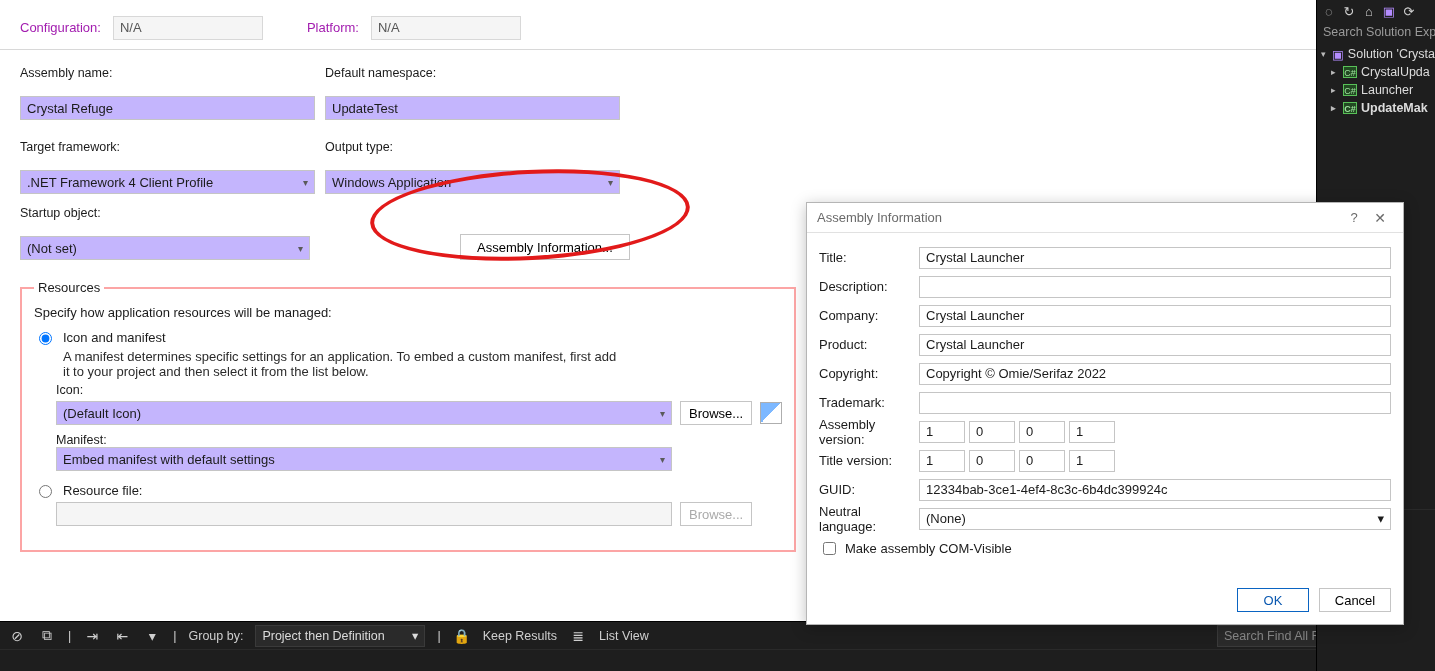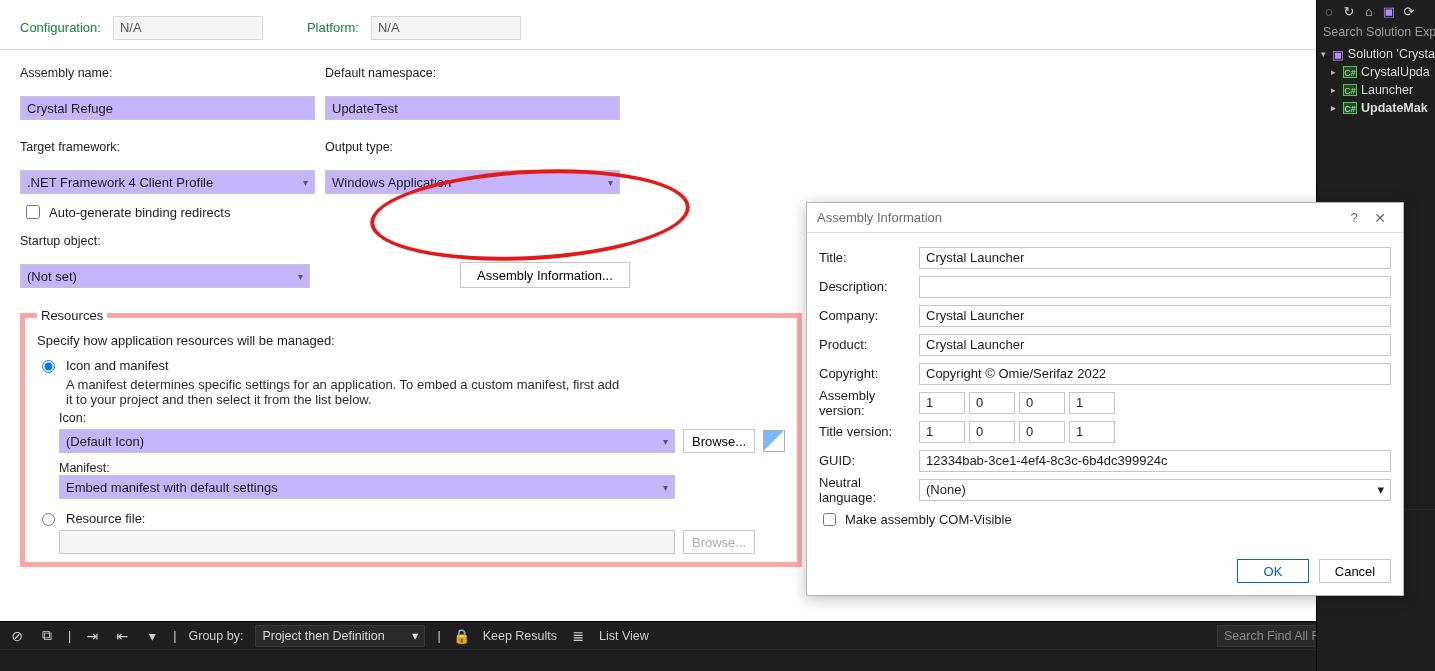--- a/index.html
+++ b/index.html
@@ -14,21 +14,21 @@
     position: absolute; left: 0; top: 0; right: 119px; bottom: 50px;
     background: #ffffff;
   }
   .config-bar {
     display: flex; align-items: center; gap: 12px;
     padding: 6px 20px 0 20px;
     border-bottom: 1px solid #d8d8d8;
     height: 50px;
     color: #8a8a8a;
   }
-  .config-bar label { color: #15803d; }
+  .config-bar label { color: #a21caf; }
   .config-bar .dim-combo {
     height: 24px; width: 150px; border: 1px solid #d8d8d8;
     background: #f5f5f5; color: #555; padding: 0 6px; line-height: 22px;
     display: flex; align-items: center;
   }
   .form-cols { display: flex; gap: 10px; padding: 12px 20px 0 20px; }
   .col { width: 295px; display: flex; flex-direction: column; gap: 16px; }
   .field-label { font-size: 12.5px; color: #1b1b1b; margin-top: 4px; }
   .text-input, .combo {
     height: 24px; border: 1px solid #c5c5c5; background: #c4b5fd;
@@ -41,22 +41,22 @@
 
   .startup-row { display: flex; gap: 140px; padding: 8px 20px 0 20px; align-items: flex-end; }
   .startup-row .col { width: 290px; }
   .asm-btn {
     height: 26px; padding: 0 16px; background: #fff; border: 1px solid #c5c5c5;
     display: inline-flex; align-items: center; font-size: 13px; cursor: pointer;
     margin-left: 10px;
   }
 
   fieldset.resources {
-    margin: 20px 20px 0 20px; border: 5px solid #fca5a5;
-    padding: 8px 12px 8px 12px; width: 676px;
+    margin: 20px 20px 0 20px; border: 2px solid #fca5a5;
+    padding: 8px 12px 24px 12px; width: 676px;
   }
   fieldset.resources legend { font-size: 13px; padding: 0 4px; }
   .res-desc { margin: 2px 0 10px 0; }
   .radio-row { display: flex; align-items: flex-start; gap: 8px; margin: 2px 0; }
   .radio-row input { margin-top: 2px; }
   .radio-text { display: flex; flex-direction: column; }
   .radio-sub { color: #2b2b2b; width: 560px; margin-top: 4px; }
   .icon-row { display: flex; gap: 8px; align-items: center; margin-top: 4px; }
   .icon-combo { width: 616px; }
   .browse-btn {
@@ -171,24 +171,20 @@
         <span>UpdateTest</span>
       </div>
       <div class="field-label">Output type:</div>
       <div class="combo">
         <span>Windows Application</span>
         <span class="chev">▾</span>
       </div>
     </div>
   </div>
 
-  <div class="checkbox-row">
-    <input type="checkbox" style="">
-    <span>Auto-generate binding redirects</span>
-  </div>
 
   <div class="startup-row">
     <div class="col">
       <div class="field-label">Startup object:</div>
       <div class="combo">
         <span>(Not set)</span>
         <span class="chev">▾</span>
       </div>
     </div>
     <div>
@@ -271,20 +267,26 @@
     <div class="dlg-row">
       <label>Product:</label>
       <div class="wide-input">
           <span>Crystal Launcher</span>
         </div>
     </div>
     <div class="dlg-row">
       <label>Copyright:</label>
       <div class="wide-input">
           <span>Copyright © Omie/Serifaz 2022</span>
+        </div>
+    </div>
+    <div class="dlg-row">
+      <label>Trademark:</label>
+      <div class="wide-input">
+          <span></span>
         </div>
     </div>
     <div class="dlg-row">
       <label>Assembly version:</label>
       <div class="ver-cell">
           <span>1</span>
         </div>
       <div class="ver-cell">
           <span>0</span>
         </div>

